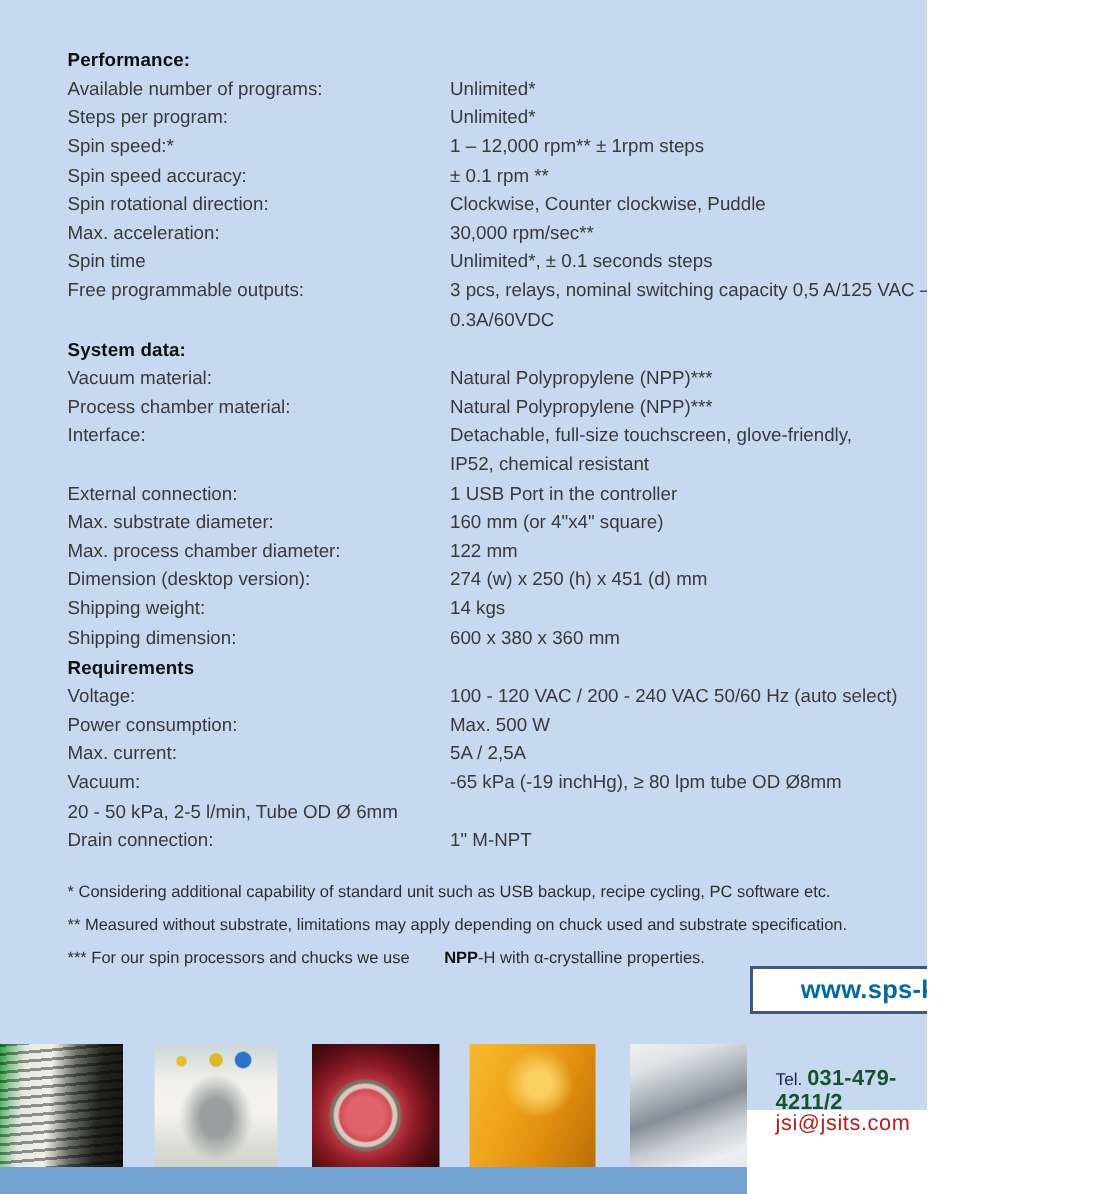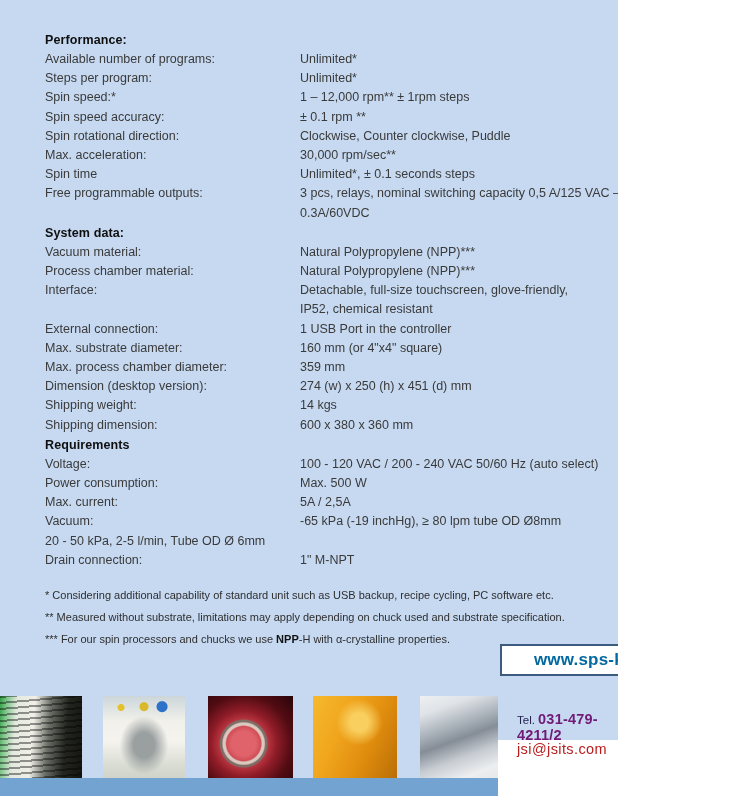--- a/index.html
+++ b/index.html
@@ -36,21 +36,21 @@
     line-height:19.2px;
     white-space:pre-line;
   }
   
   .footnotes{
     position:absolute;
     left:45px;top:584px;width:660px;
     font-size:11px;color:#2e2e2e;
   }
   .footnote{line-height:22px;}
-  .footnote b{color:#111;}
+  .footnote b{color:#111;margin-left:20px;}
   
   .website-box{
     position:absolute;
     left:500px;top:644px;
     width:235px;height:32px;
     background:#ffffff;
     border:2px solid #3d5a80;
     box-sizing:border-box;
     display:flex;align-items:center;justify-content:center;
     cursor:pointer;
@@ -106,21 +106,21 @@
     background-image:
       linear-gradient(160deg,#eef0f2 0%,#dfe3e7 18%,#aab2ba 38%,#858d96 52%,#c7ccd2 70%,#eceeef 88%,#e6e8ea 100%);
   }
   
   .tel-line{
     position:absolute;
     left:517px;top:711px;
     color:#23234f;font-size:11.5px;
   }
   .tel-line b{
-    font-size:14.5px;font-weight:bold;color:#701a75;
+    font-size:14.5px;font-weight:bold;color:#14532d;
     letter-spacing:.2px;
   }
   .email-line{
     position:absolute;
     left:517px;top:741px;
     font-size:14.5px;color:#b91c1c;
     letter-spacing:.4px;
     cursor:pointer;
   }
 </style>
@@ -183,21 +183,21 @@
     <div class="spec-row">
       <div class="spec-label">External connection:</div>
       <div class="spec-value">1 USB Port in the controller</div>
     </div>
     <div class="spec-row">
       <div class="spec-label">Max. substrate diameter:</div>
       <div class="spec-value">160 mm (or 4"x4" square)</div>
     </div>
     <div class="spec-row">
       <div class="spec-label">Max. process chamber diameter:</div>
-      <div class="spec-value">359 mm</div>
+      <div class="spec-value">122 mm</div>
     </div>
     <div class="spec-row">
       <div class="spec-label">Dimension (desktop version):</div>
       <div class="spec-value">274 (w) x 250 (h) x 451 (d) mm</div>
     </div>
     <div class="spec-row">
       <div class="spec-label">Shipping weight:</div>
       <div class="spec-value">14 kgs</div>
     </div>
     <div class="spec-row">

